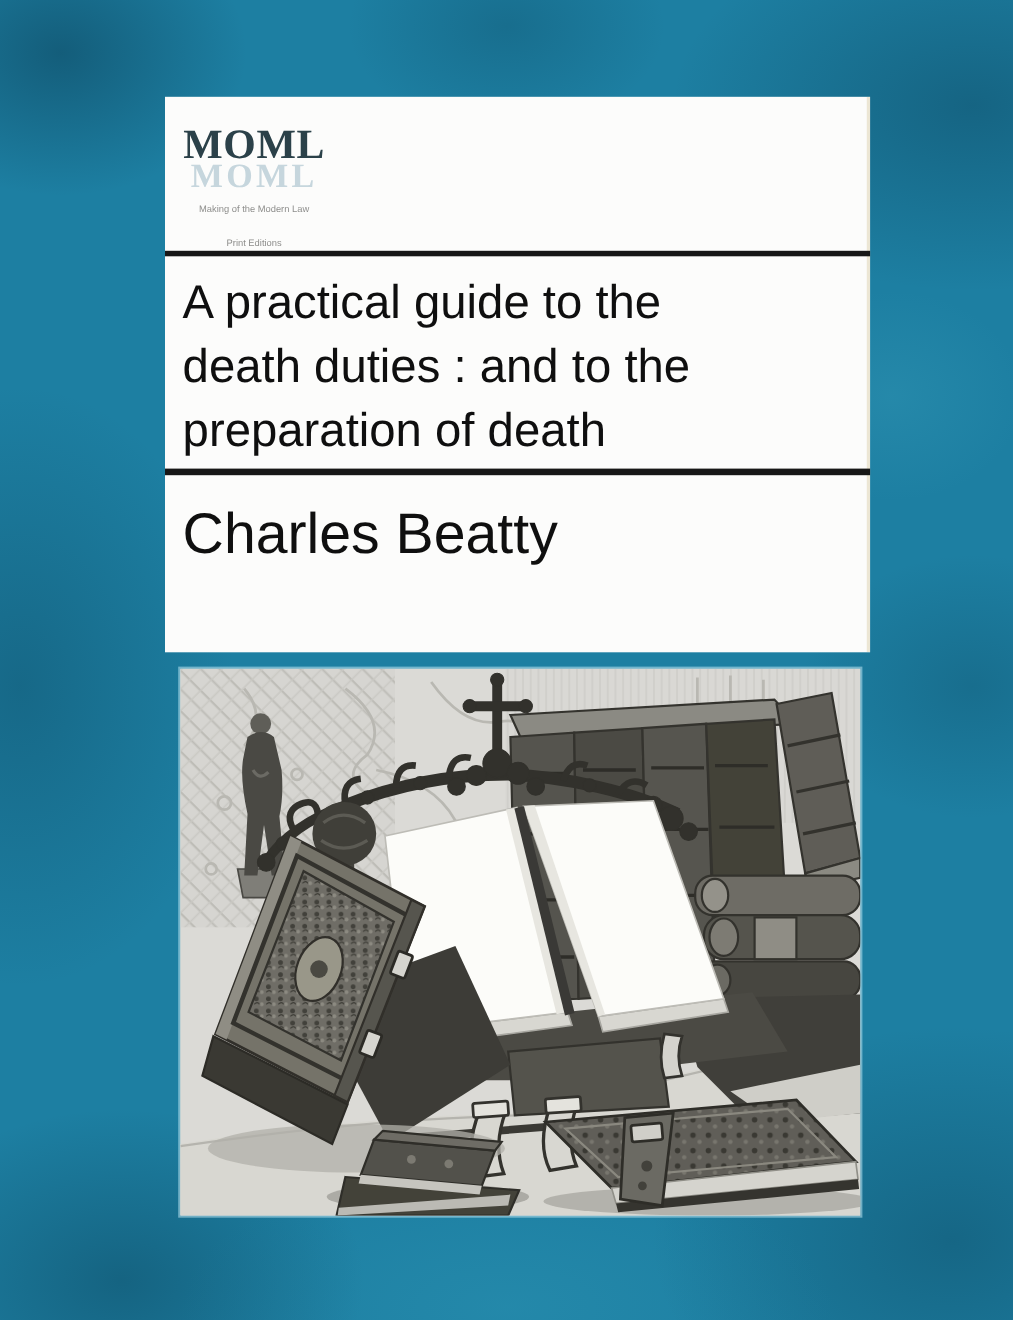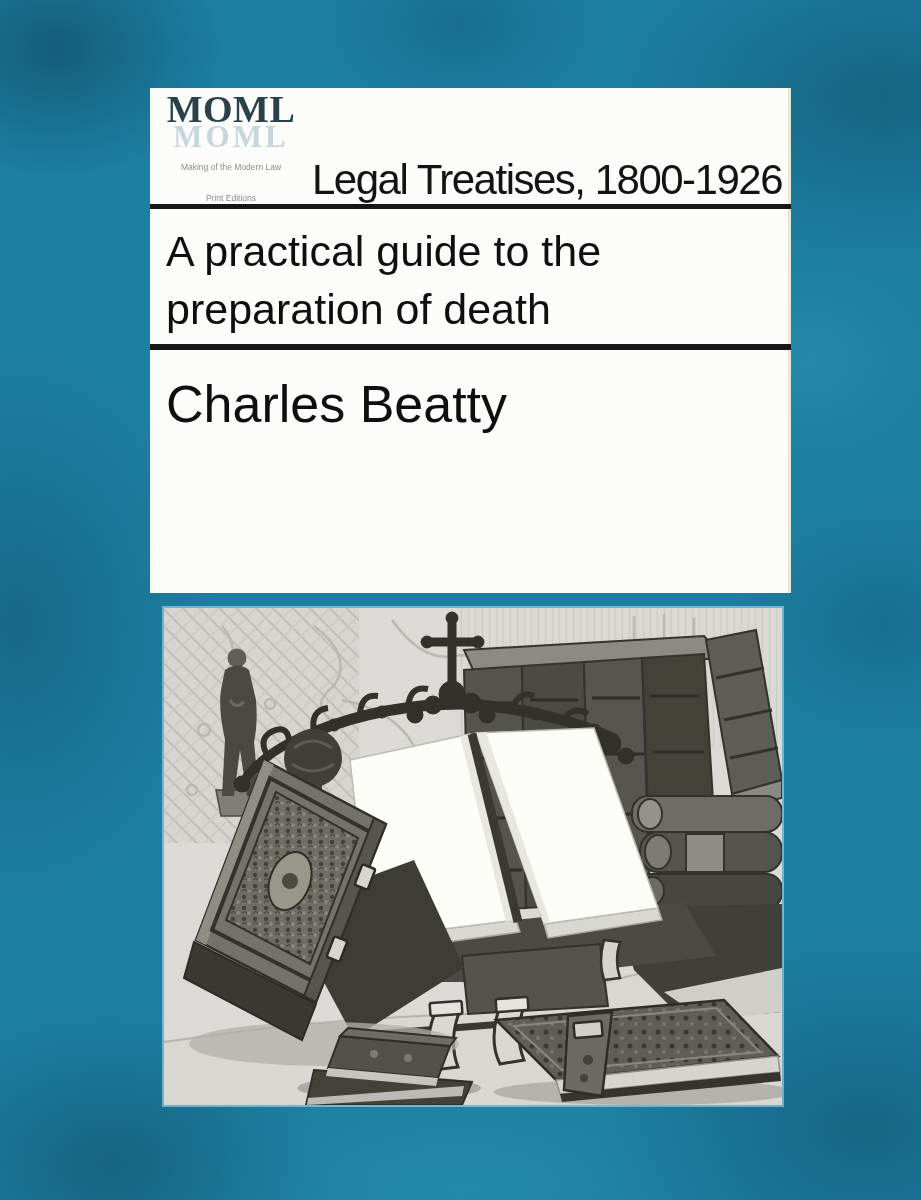--- a/index.html
+++ b/index.html
@@ -20,21 +20,21 @@
       radial-gradient(ellipse 500px 220px at 50% 99%, rgba(60,170,198,.22), transparent 60%),
       radial-gradient(ellipse 200px 160px at 88% 30%, rgba(70,175,200,.20), transparent 60%),
       radial-gradient(ellipse 240px 160px at 50% 2%, rgba(12,70,95,.30), transparent 60%);
   }
 
   .panel{
     position:absolute;left:150px;top:88px;width:641px;height:505px;
     background:#fcfcfb;box-shadow:inset -3px 0 0 #ece6d4;
     display:flex;flex-direction:column;box-sizing:border-box;
   }
-  .panel-header{height:116px;flex:none;display:flex;align-items:flex-end;
+  .panel-header{height:140px;flex:none;display:flex;align-items:center;
     padding:26px 8px 0 16px;box-sizing:border-box;}
   .logo{width:130px;flex:none;text-align:center;}
   .logo-main{font-family:"Liberation Serif",serif;font-weight:bold;font-size:38px;
     line-height:34px;color:#2b4149;letter-spacing:.5px;}
   .logo-echo{font-family:"Liberation Serif",serif;font-weight:bold;font-size:31px;
     line-height:24px;color:#c6d6dd;letter-spacing:3px;margin-top:-1px;
     filter:blur(.6px);}
   .logo-tag{font-size:8.5px;color:#8e8e8c;line-height:1.3;margin-top:20px;}
   .logo-tag.first{margin-top:13px;}
   .series-title{font-size:42px;color:#131313;margin:26px 0 0 16px;
@@ -59,27 +59,27 @@
 <div class="bg"></div>
 
 <div class="panel">
   <div class="panel-header">
     <div class="logo">
       <div class="logo-main">MOML</div>
       <div class="logo-echo">MOML</div>
       <div class="logo-tag first">Making of the Modern Law</div>
       <div class="logo-tag">Print Editions</div>
     </div>
-    <div class="series-title">Legal Treatises, 1800-1926</div>
   </div>
 
   <div class="rule"></div>
 
   <div class="title-block">
     <div>A practical guide to the</div>
+    <div>death duties : and to the</div>
     <div>preparation of death</div>
   </div>
 
   <div class="rule thick"></div>
 
   <div class="author-block">Charles Beatty</div>
 </div>
 
 <div class="illustration">
   <svg viewBox="0 0 618 497" xmlns="http://www.w3.org/2000/svg">

